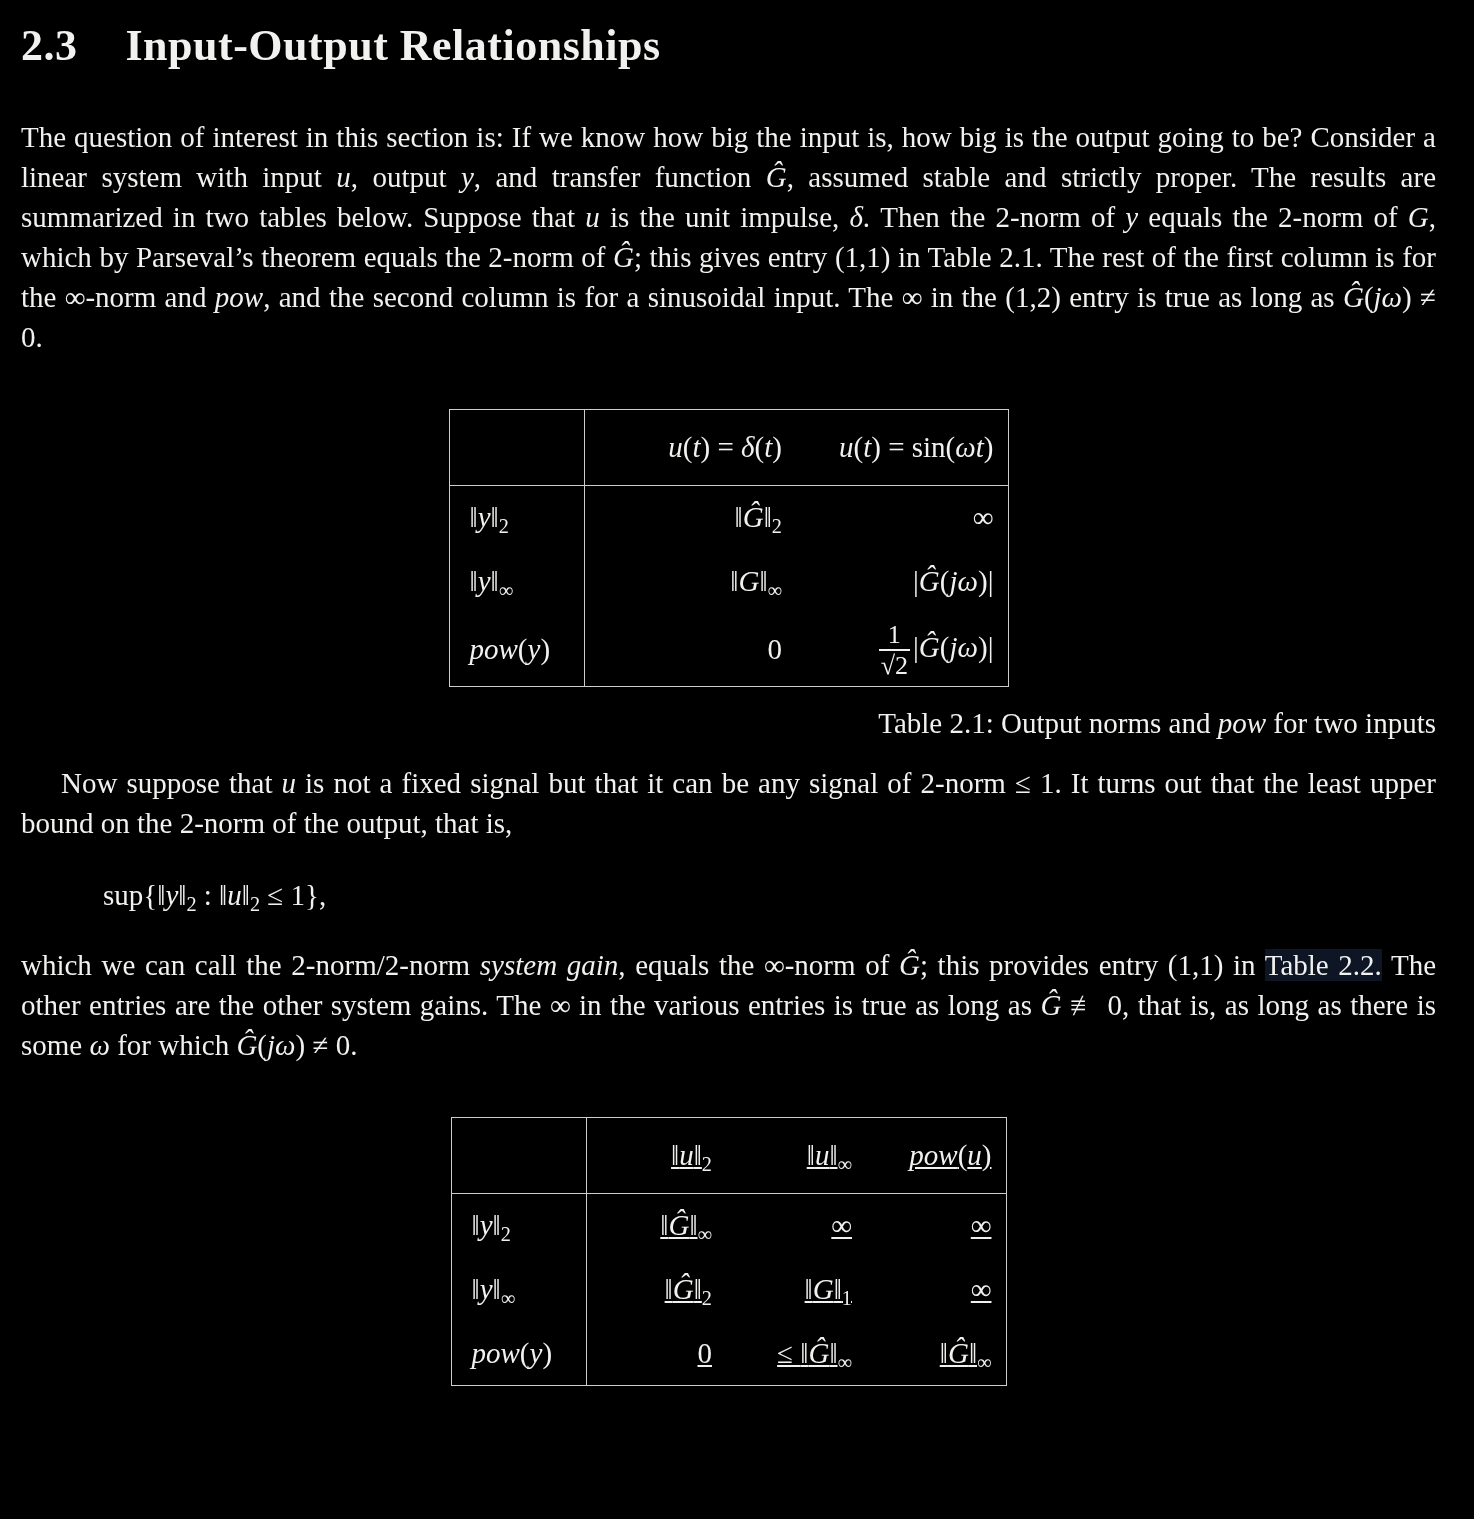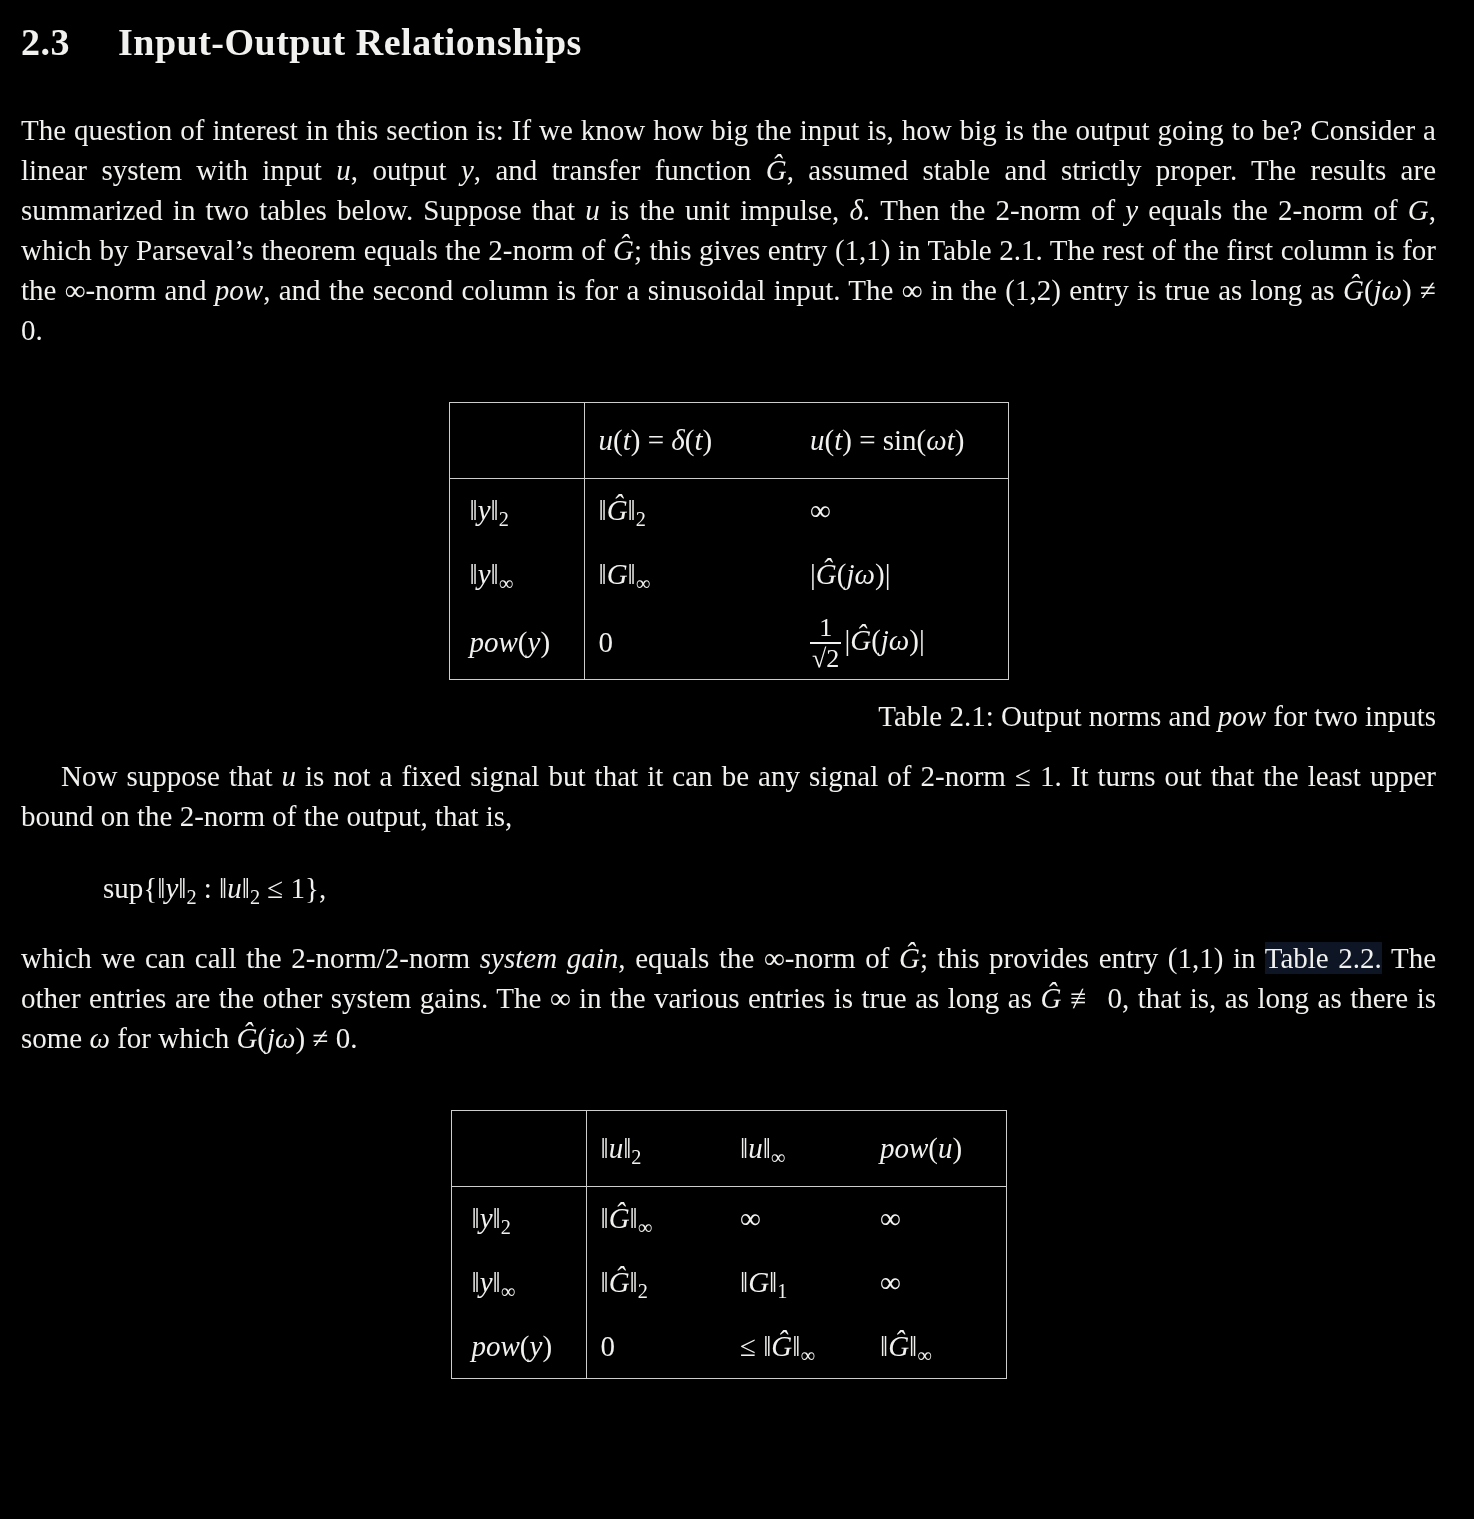--- a/index.html
+++ b/index.html
@@ -14,21 +14,21 @@
   body{
     width:1474px;height:1519px;
     background:var(--background);
     color:var(--text);
     font-family:"Liberation Serif","DejaVu Serif",serif;
     font-size:29px;
     overflow:hidden;
   }
   .page{padding:12px 38px 0 21px;}
   h1{
-    font-size:38px;
+    font-size:44px;
     font-weight:700;
     margin:8px 0 46px 0;
     letter-spacing:0.5px;
   }
   .secnum{margin-right:48px;}
   .para{
     line-height:40px;
     text-align:justify;
     margin:0;
   }
@@ -43,39 +43,39 @@
     padding-left:82px;
     line-height:44px;
   }
   .mtable{
     border-collapse:collapse;
     margin:52px auto 0 auto;
     text-align:center;
   }
   .mtable th,.mtable td{
     font-weight:normal;
-    text-align:left;
+    text-align:right;
     vertical-align:middle;
     padding:6px 14px;
   }
   .mtable{border:1px solid var(--table-border);}
   .mtable .stub{
     border-right:1px solid var(--table-border);
     text-align:left;
     padding-left:20px;
     width:135px;
     margin-top:48px;
   }
   .mtable thead th{
     border-bottom:1px solid var(--table-border);
     height:76px;
   }
   .mtable tbody td{height:64px;}
   .t1 .c{width:212px;}
-  .t2 .c{width:140px;}
+  .t2 .c{width:140px;text-decoration:underline;}
   .caption{
     text-align:right;
     margin-top:16px;
     line-height:40px;
   }
   .frac{
     display:inline-flex;
     flex-direction:column;
     align-items:center;
     vertical-align:middle;

